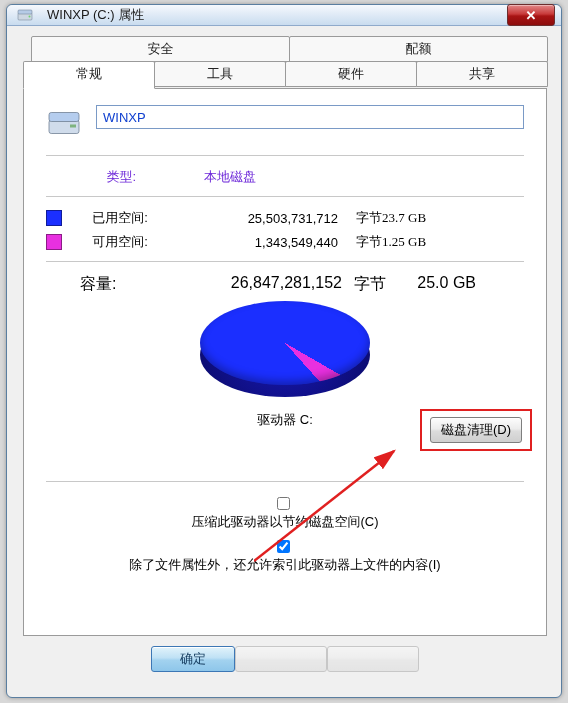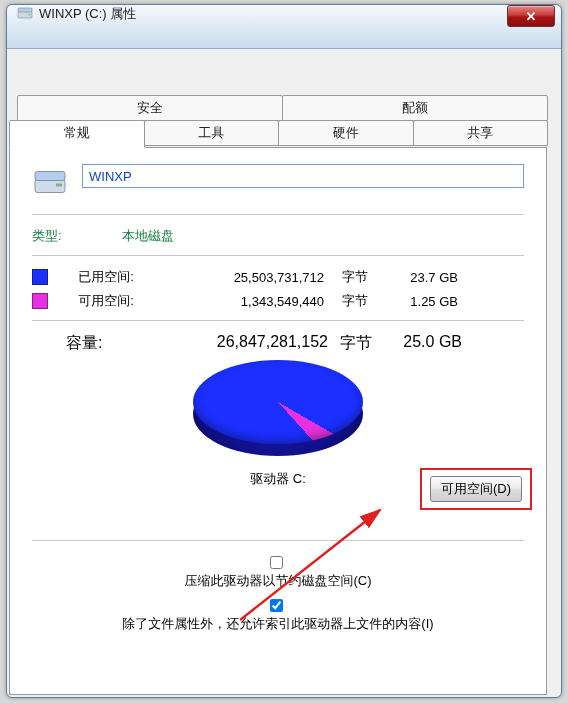--- a/index.html
+++ b/index.html
@@ -3,36 +3,37 @@
 <meta charset="utf-8">
 <style>
   * { box-sizing: border-box; font-family: "Microsoft YaHei", "Segoe UI", Tahoma, sans-serif; }
   body { margin: 0; background: #d8d8d8; width: 568px; height: 703px; overflow: hidden; position: relative; }
   .window {
     position: absolute; left: 6px; top: 4px; width: 556px; height: 694px;
     background: #f0f0f0; border: 1px solid #5a7ea0; border-radius: 6px;
     box-shadow: 0 0 4px rgba(0,0,0,.3);
   }
   .titlebar {
-    height: 44px; display: flex; align-items: flex-start; padding: 0 4px;
+    height: 21px; display: flex; align-items: center; padding: 0 4px;
     background: linear-gradient(#f6f9fd, #dfeaf6 50%, #c9dcef);
     border-top-left-radius: 6px; border-top-right-radius: 6px;
     border-bottom: 1px solid #8faacb;
+    gap: 8px;
   }
   .title-icon { width: 16px; height: 16px; margin: 0 6px; }
   .title-text { font-size: 13px; color: #1a1a1a; flex: 1; }
   .close-btn {
     width: 48px; height: 22px; margin-right: 2px;
     background: linear-gradient(#e28888, #c83a3a 45%, #a81414 55%, #8c0c0c);
     border: 1px solid #6b2e2e; border-radius: 3px;
     display: flex; align-items: center; justify-content: center;
     color: #fff; font-weight: bold; font-size: 13px;
     box-shadow: inset 0 1px 0 rgba(255,255,255,.4);
   }
-  .client { padding: 10px 14px 12px 2px; margin-top: 36px; }
+  .client { padding: 10px 14px 12px 16px; }
   .tabs { position: relative; height: 620px; }
   .tab-row { display: flex; }
   .tab-row.row1 { margin-left: 8px; }
   .tab-row.row2 { margin-left: 0; margin-top: -1px; }
   .tab {
     flex: 1; height: 26px; line-height: 24px; text-align: center;
     font-size: 13px; color: #222;
     background: #f8f8f8; border: 1px solid #9a9a9a;
     margin-right: -1px;
     border-top-left-radius: 2px; border-top-right-radius: 2px;
@@ -48,30 +49,30 @@
   }
   .drive-header { display: flex; align-items: flex-start; gap: 14px; margin-bottom: 6px; }
   .drive-icon svg { width: 36px; height: 36px; }
   .name-input {
     flex: 1; height: 24px; border: 1px solid #7a9ac6;
     padding: 0 6px; font-size: 13px; color: #1040d0;
     background: #fff;
   }
   .name-input::selection { background: #cde1ff; }
   .sep { border-top: 1px solid #c8c8c8; margin: 10px 0 12px 0; }
-  .kv-row { display: flex; font-size: 13px; color: #15803d; margin: 6px 0; }
+  .kv-row { display: flex; font-size: 13px; color: #6d28d9; margin: 6px 0; text-align: right; }
   .kv-label { width: 90px; }
   .kv-val { width: 120px; }
   .space-rows { margin-top: 6px; }
   .space-row { display: flex; align-items: center; font-size: 13px; margin: 6px 0; }
   .swatch { width: 16px; height: 16px; margin-right: 10px; border: 1px solid rgba(0,0,0,.4); }
   .sp-label { width: 96px; text-align: center; }
   .sp-bytes { width: 170px; text-align: right; }
   .sp-unit { width: 44px; text-align: right; }
-  .sp-size { width: 90px; text-align: right; }
+  .sp-size { width: 90px; text-align: left; font-family: Liberation Serif, serif; }
   .cap-row { display: flex; font-size: 16px; margin: 4px 0 6px 0; }
   .cap-label { margin-left: 34px; width: 92px; }
   .cap-bytes { width: 170px; text-align: right; }
   .cap-unit { width: 44px; text-align: right; }
   .cap-size { width: 90px; text-align: right; }
   .pie-wrap { display: flex; flex-direction: column; align-items: center; margin-top: 6px; }
   .pie { position: relative; width: 170px; height: 96px; }
   .pie-3d-rim { position: absolute; left: 0; top: 12px; width: 170px; height: 84px; border-radius: 50%; background: radial-gradient(circle at 50% 30%, #1a1ac0, #0a0a66); }
   .pie-top {
     position: absolute; left: 0; top: 0; width: 170px; height: 84px; border-radius: 50%;
@@ -183,21 +184,21 @@
         <div class="pie-wrap">
           <div class="pie">
             <div class="pie-3d-rim"></div>
             <div class="pie-top" id="pie-top" style="background: conic-gradient(from 120deg, rgb(232, 48, 224) 0deg, rgb(232, 48, 224) 18.0159deg, rgb(27, 47, 255) 18.0159deg, rgb(27, 47, 255) 360deg);"></div>
           </div>
           <div class="drive-label">驱动器 C:</div>
         </div>
 
         <div class="cleanup-btn-wrap">
           <div class="red-box">
-            <button class="win-btn">可用空间(D)</button>
+            <button class="win-btn">磁盘清理(D)</button>
           </div>
         </div>
 
         <svg class="arrow" width="160" height="130">
           <defs>
               <marker id="ah" markerWidth="10" markerHeight="10" refX="8" refY="3" orient="auto">
                 <path d="M0,0 L9,3 L0,6 Z" fill="#e02020"></path>
               </marker>
             </defs>
           <line x1="0" y1="120" x2="140" y2="10" stroke="#e02020" stroke-width="2.5" marker-end="url(#ah)"></line>

